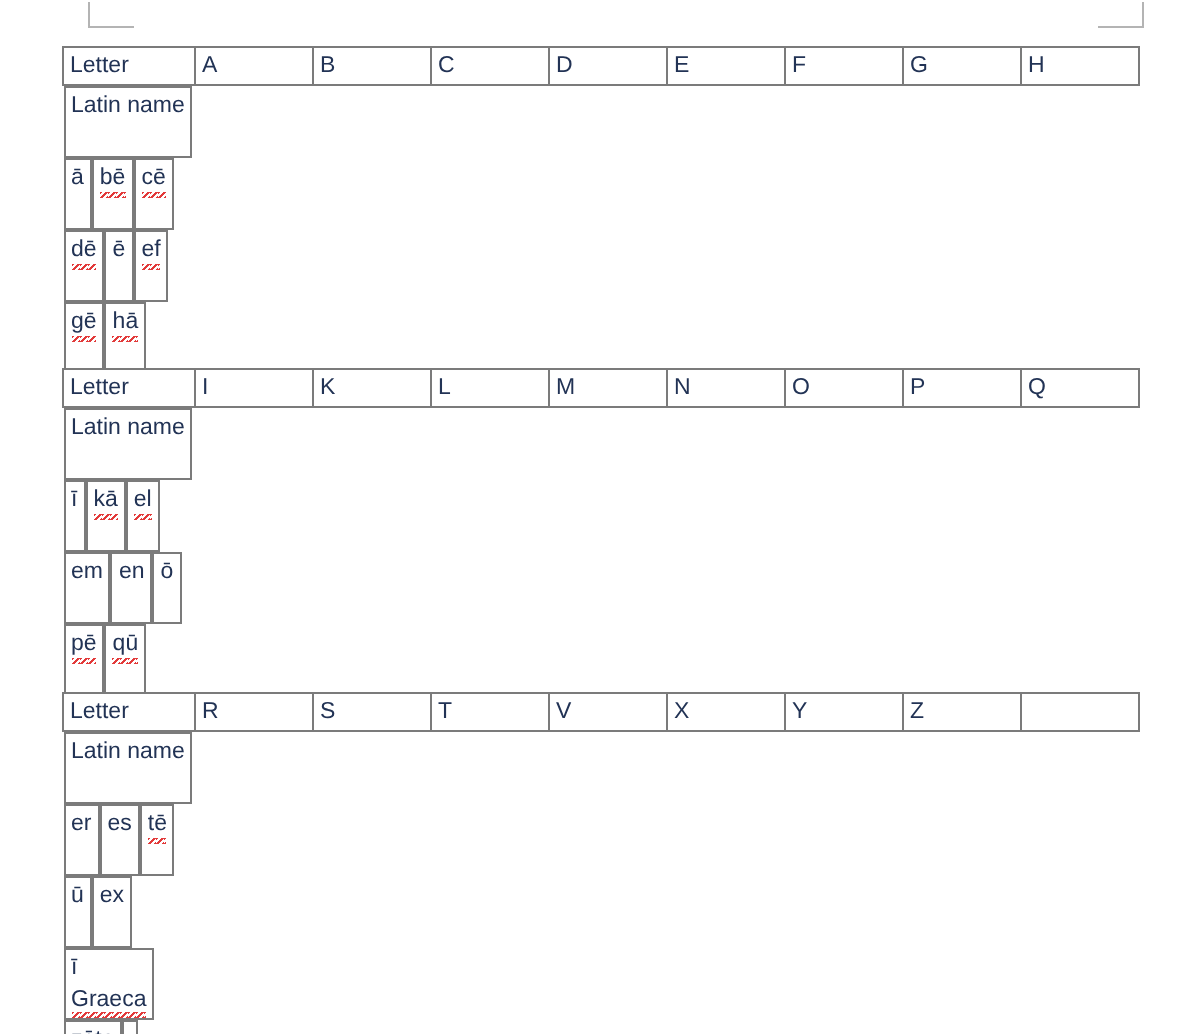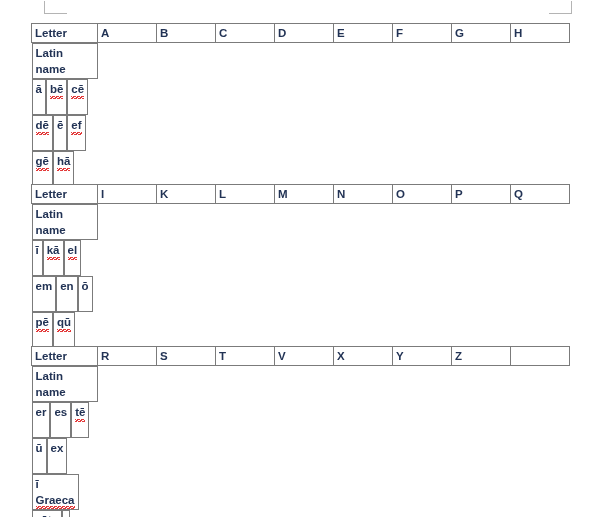--- a/index.html
+++ b/index.html
@@ -13,21 +13,20 @@
   body {
     font-family: "Liberation Sans", sans-serif;
     position: relative;
   }
 
   .page {
     position: relative;
     width: 600px;
     height: 423px;
     background: #ffffff;
-    font-weight: bold;
   }
 
   
   .margin-mark {
     position: absolute;
     width: 22px;
     height: 12px;
     border: 1px solid #b4b4b4;
   }
   .margin-mark.tl {

